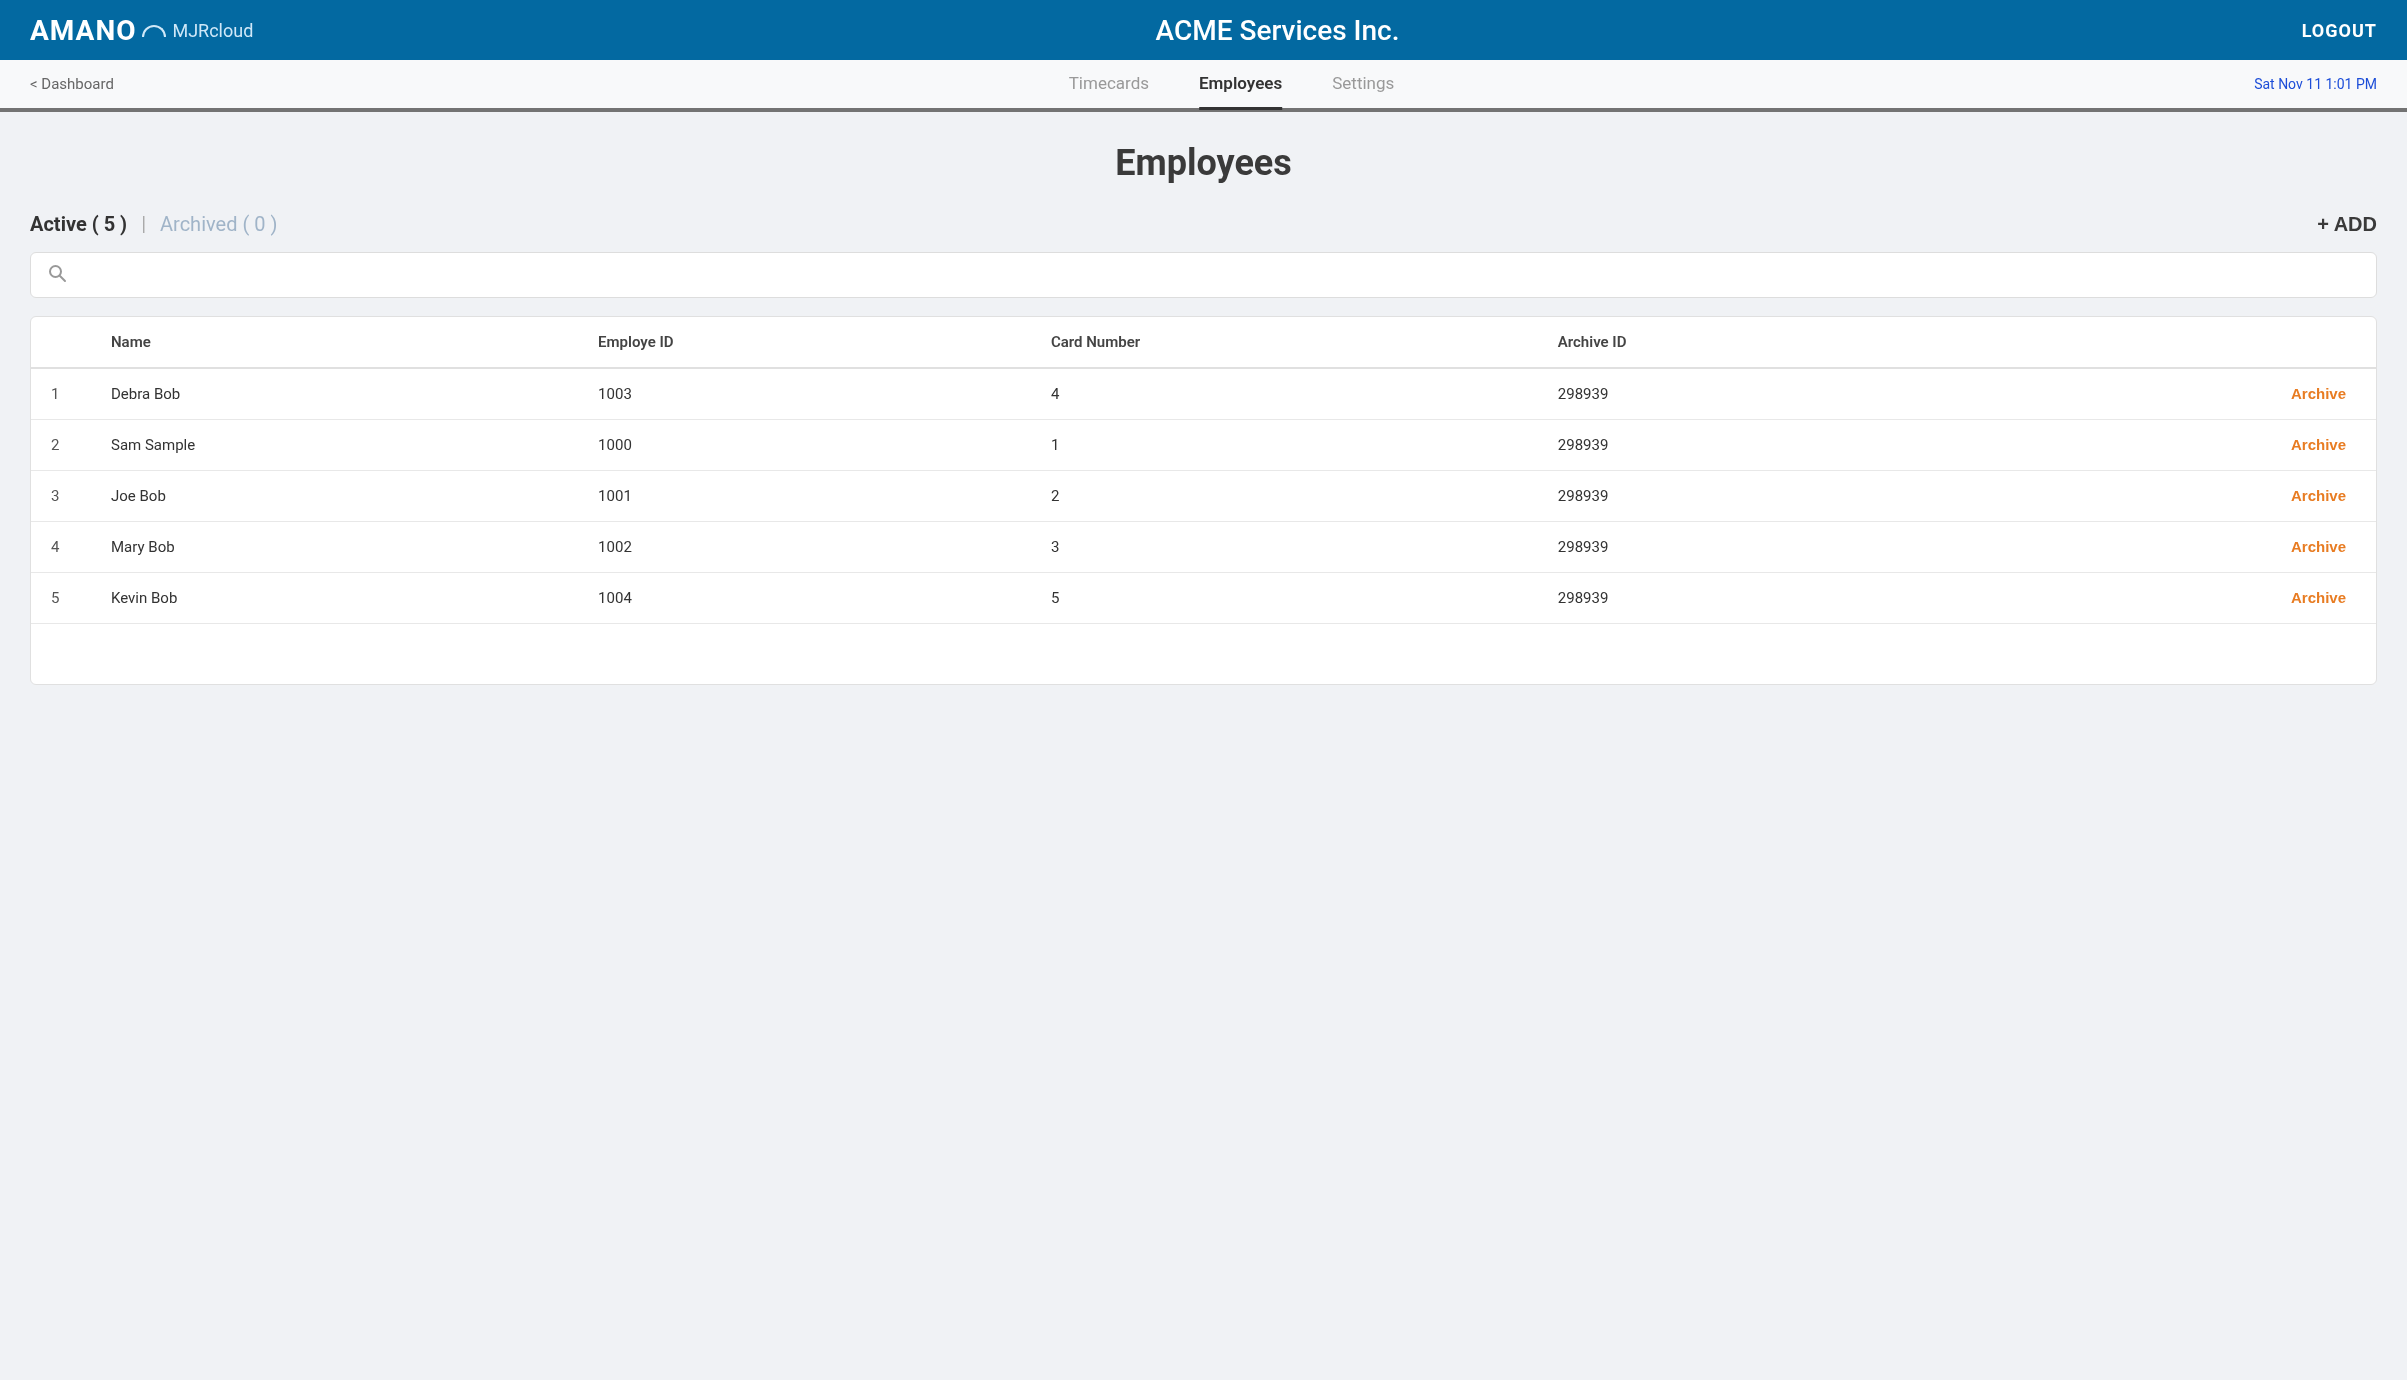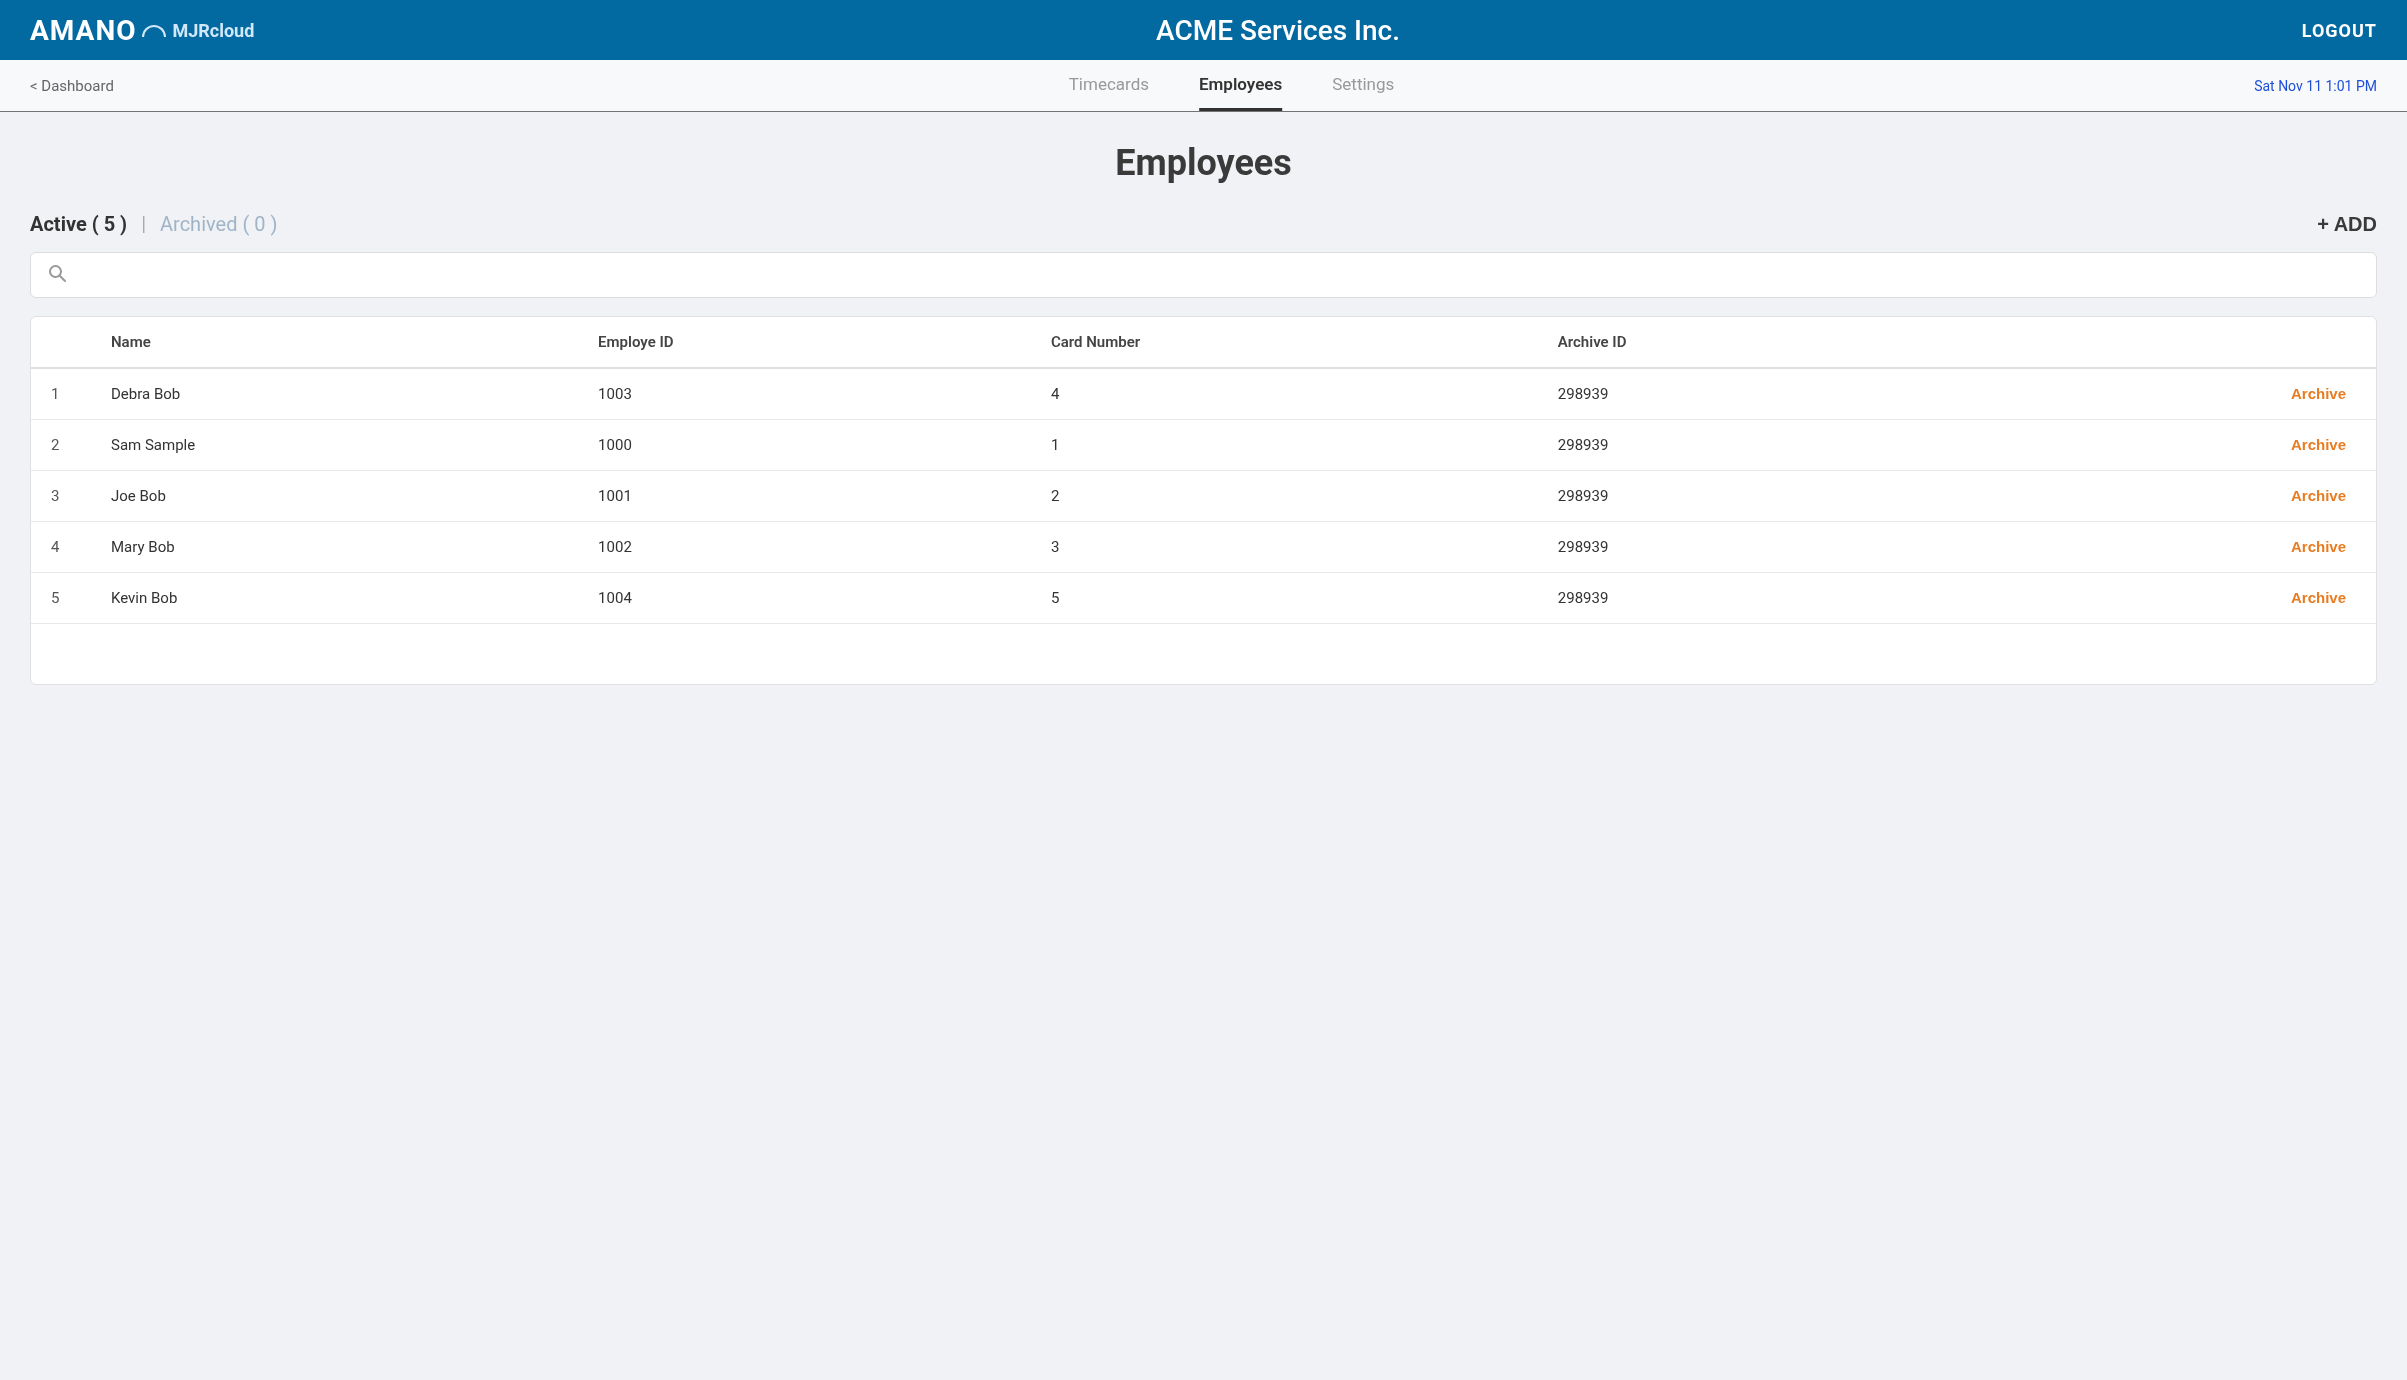--- a/index.html
+++ b/index.html
@@ -33,21 +33,21 @@
     .logo-amano {
       color: white;
       font-size: 28px;
       font-weight: 700;
       letter-spacing: 1px;
     }
 
     .logo-mjrcloud {
       color: #d0e8f8;
       font-size: 18px;
-      font-weight: 700;
+      font-weight: 400;
     }
 
     .logo-arc {
       display: inline-block;
       width: 24px;
       height: 12px;
       border: 2.5px solid #d0e8f8;
       border-bottom: none;
       border-radius: 12px 12px 0 0;
       margin-bottom: -2px;
@@ -63,21 +63,21 @@
       color: white;
       font-size: 18px;
       font-weight: 700;
       cursor: pointer;
       letter-spacing: 1px;
     }
 
     
     .nav-bar {
       background-color: #f8f9fa;
-      border-bottom: 1px solid #737373;
+      border-bottom: 4px solid #737373;
       display: flex;
       align-items: center;
       justify-content: space-between;
       padding: 0 30px;
       height: 52px;
     }
 
     .nav-back {
       color: #666;
       font-size: 15px;

